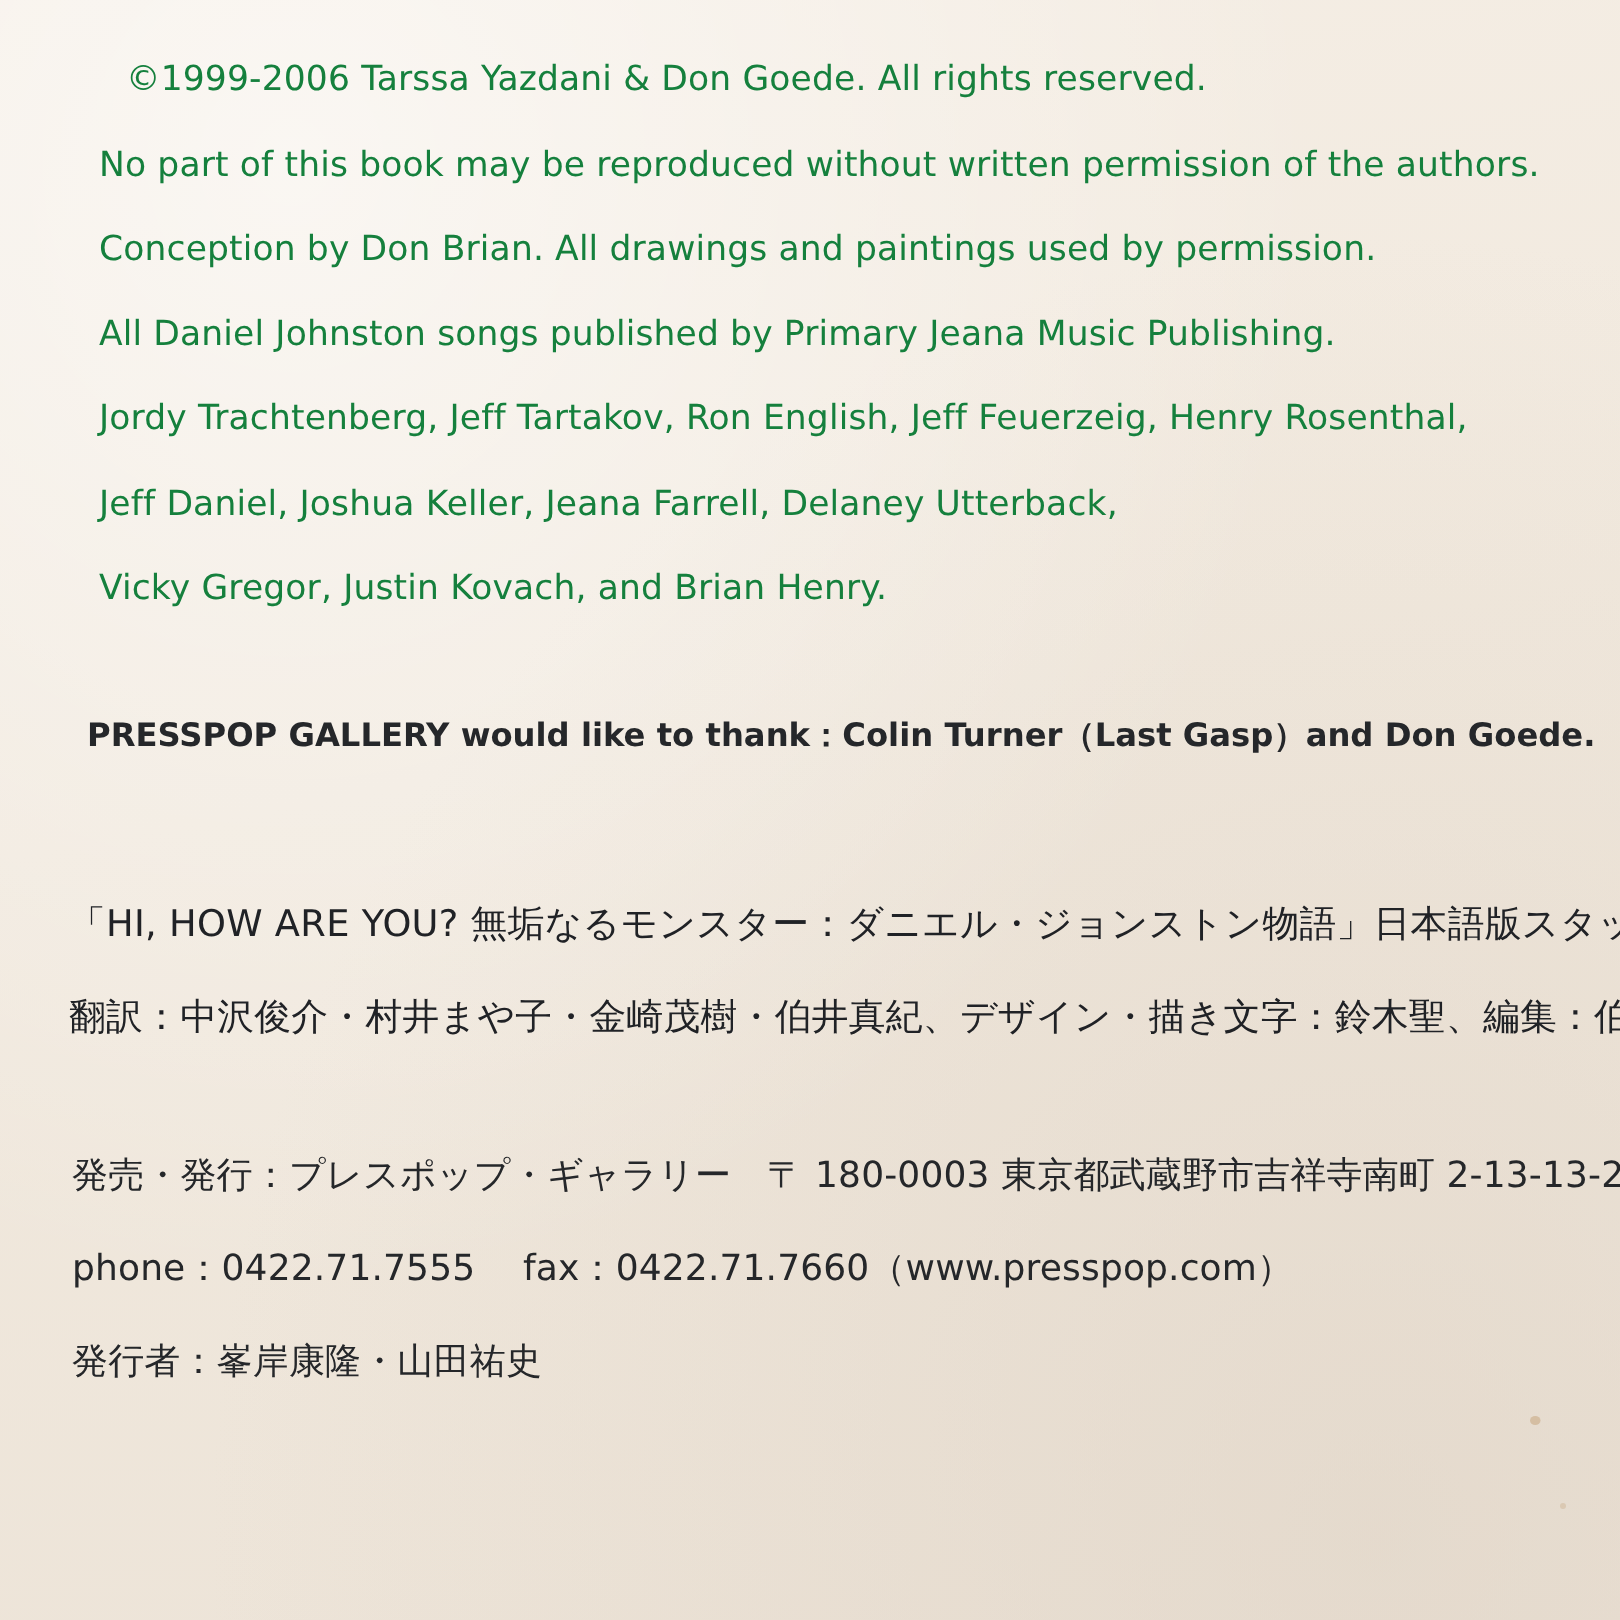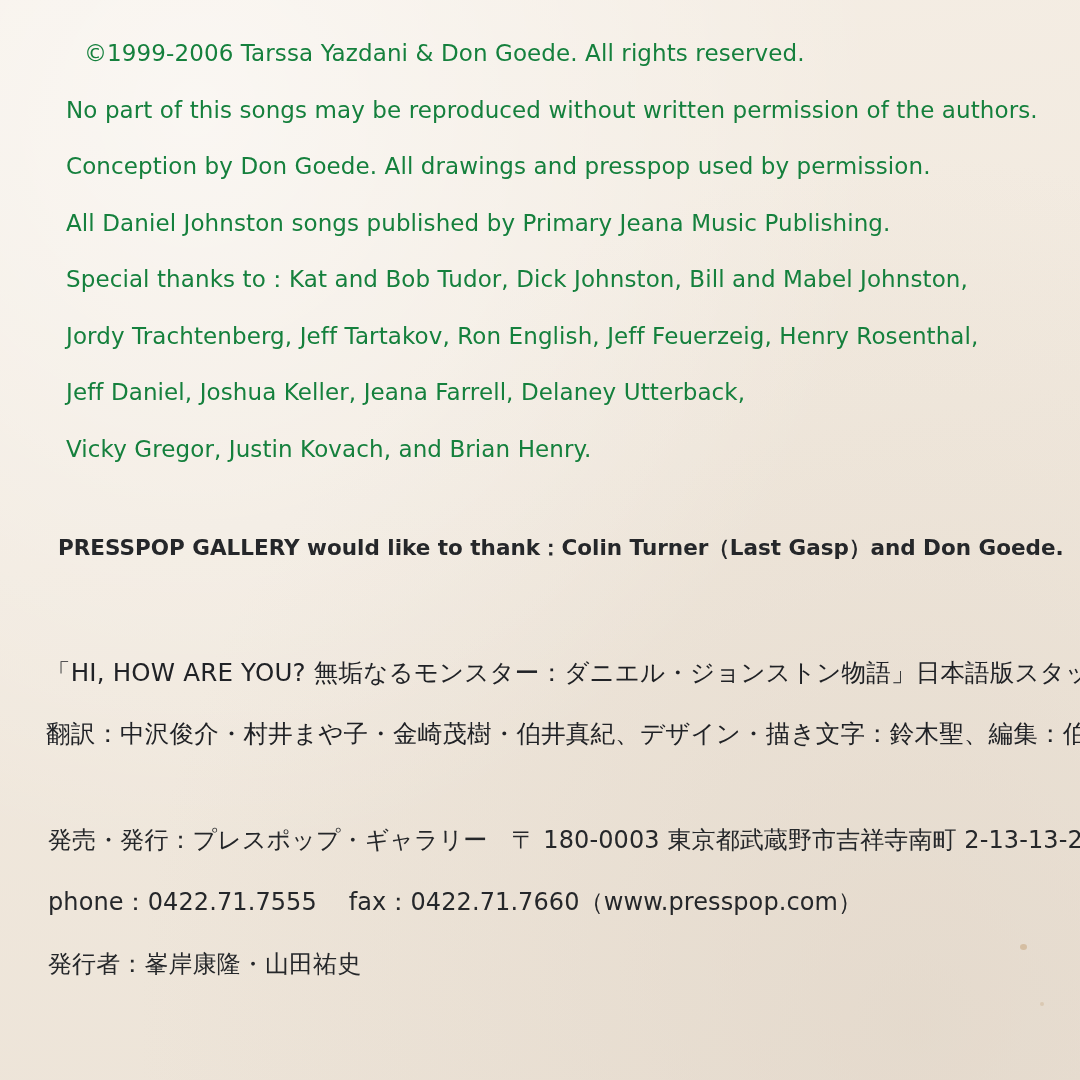--- a/index.html
+++ b/index.html
@@ -84,24 +84,23 @@
 <body>
 
 <div class="paper-tint"></div>
 <div class="speck" style="left:1020px;top:944px;width:7px;height:6px;"></div>
 <div class="speck" style="left:1040px;top:1002px;width:4px;height:4px;opacity:.35;"></div>
 
 <div class="page">
 
   <div class="latin-block">
     <p class="latin-line">©1999-2006  Tarssa Yazdani &amp; Don Goede.  All rights reserved.</p>
-    <p class="latin-line">No part of this songs may be reproduced without written permission of the authors.</p>
-    <p class="latin-line">Conception by Don Goede.  All drawings and presspop used by permission.</p>
+    <p class="latin-line">No part of this book may be reproduced without written permission of the authors.</p>
+    <p class="latin-line">Conception by Don Brian.  All drawings and paintings used by permission.</p>
     <p class="latin-line">All Daniel Johnston songs published by Primary Jeana Music Publishing.</p>
-    <p class="latin-line">Special thanks to：Kat and Bob Tudor, Dick Johnston, Bill and Mabel Johnston,</p>
     <p class="latin-line">Jordy Trachtenberg, Jeff Tartakov, Ron English, Jeff Feuerzeig, Henry Rosenthal,</p>
     <p class="latin-line">Jeff Daniel, Joshua Keller, Jeana Farrell, Delaney Utterback,</p>
     <p class="latin-line">Vicky Gregor, Justin Kovach, and Brian Henry.</p>
   </div>
 
   <div class="spacer-sm"></div>
 
   <div>
     <p class="thanks-line">PRESSPOP GALLERY would like to thank：Colin Turner（Last Gasp）and Don Goede.</p>
   </div>

